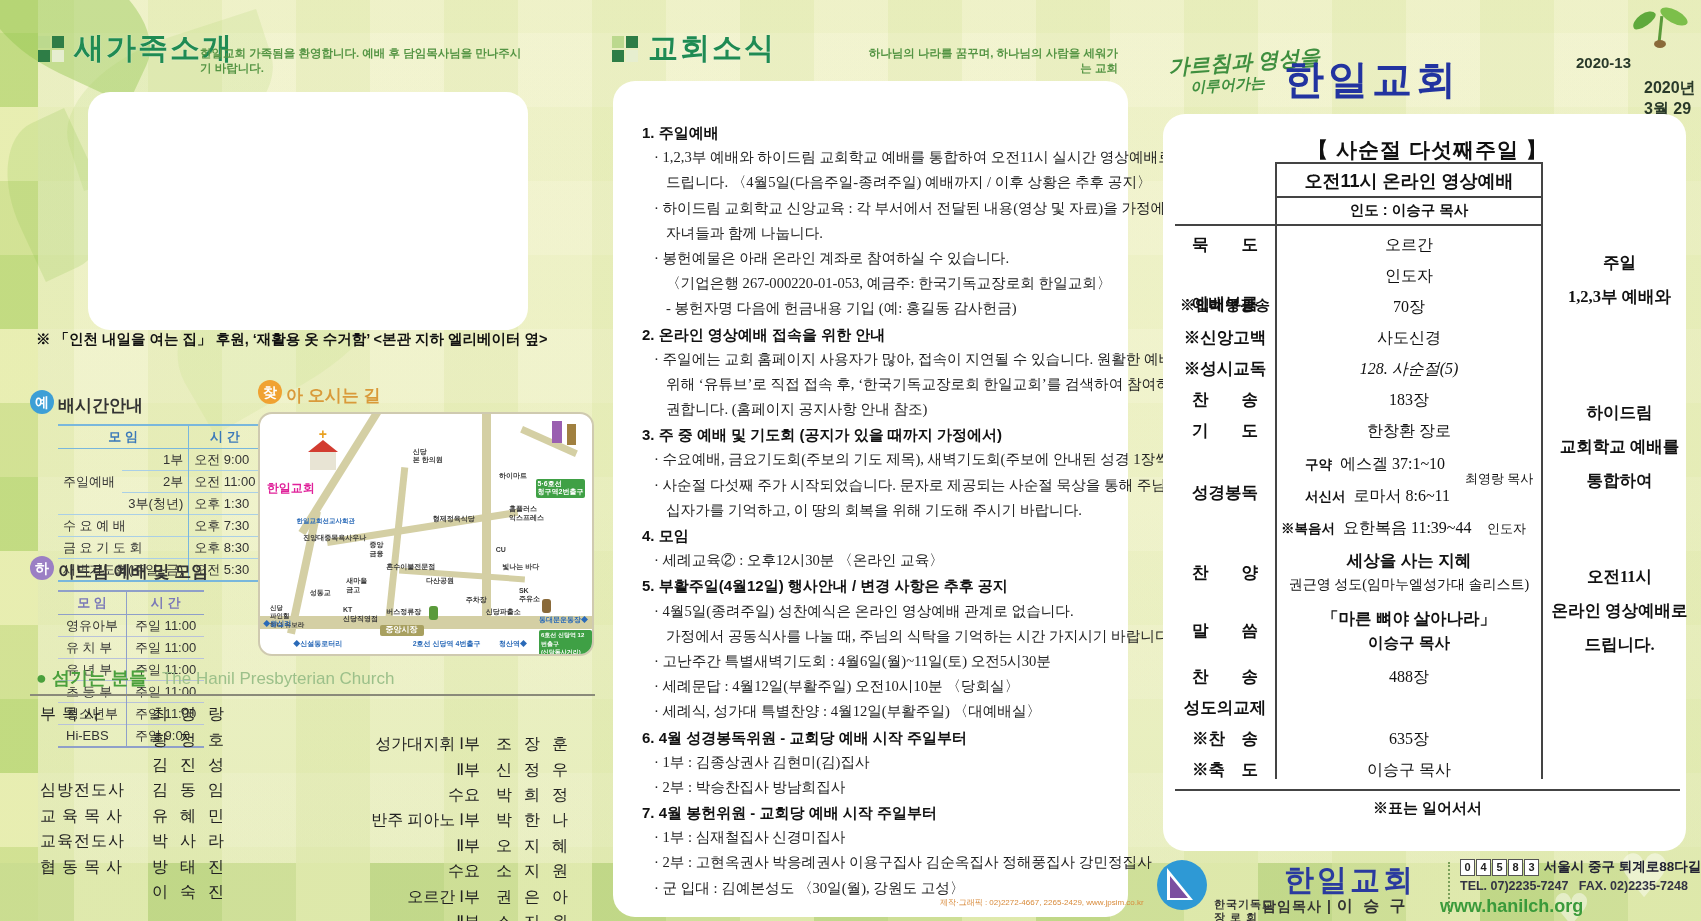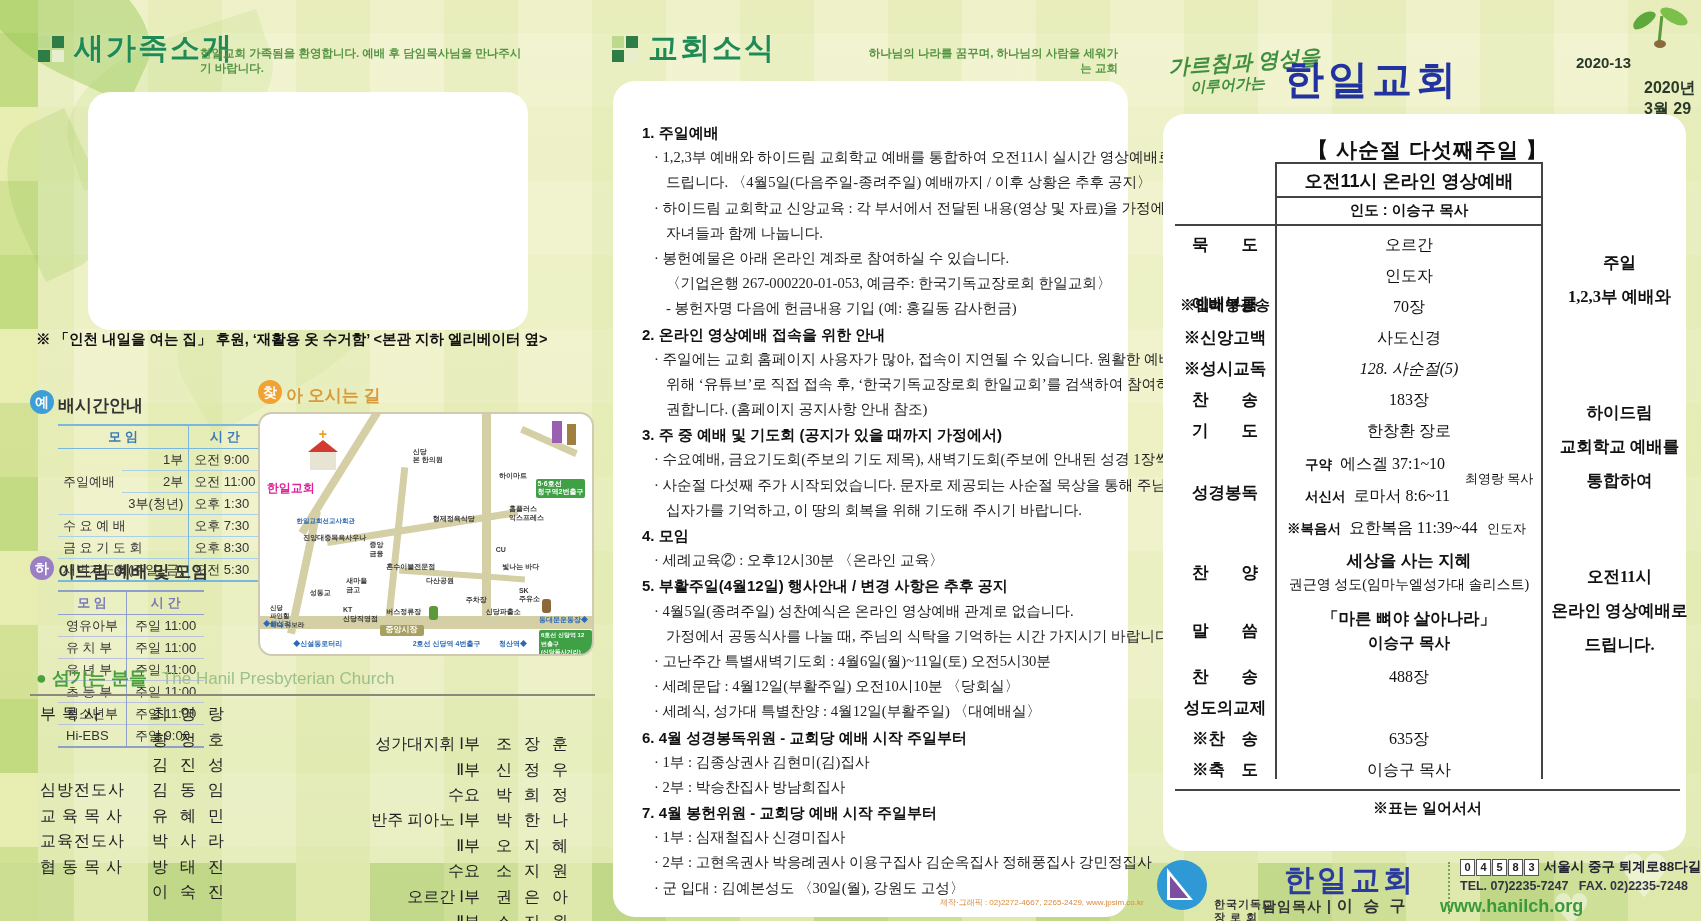--- a/index.html
+++ b/index.html
@@ -435,21 +435,21 @@
     <div class="ol" style="top:306px;">기　　도</div>
     <div class="ov" style="top:307px;">한창환 장로</div>
 
     <div class="ol" style="top:368px;">성경봉독</div>
     <div class="ov" style="top:340px;text-align:left;padding-left:28px;">
       <span class="rtag">구약</span><span>에스겔 37:1~10</span>
     </div>
     <div class="ov" style="top:372px;text-align:left;padding-left:28px;">
       <span class="rtag">서신서</span><span>로마서 8:6~11</span>
     </div>
-    <div class="ov" style="top:404px;text-align:left;padding-left:10px;">
+    <div class="ov" style="top:404px;text-align:left;padding-left:4px;">
       <span class="rtag">※복음서</span><span>요한복음 11:39~44</span>
     </div>
     <div class="rnote" style="left:290px;top:356px;">최영랑 목사</div>
     <div class="rnote" style="left:312px;top:406px;">인도자</div>
 
     <div class="ol" style="top:448px;">찬　　양</div>
     <div class="praise-t" style="top:436px;">세상을 사는 지혜</div>
     <div class="praise-p" style="top:462px;">권근영 성도(임마누엘성가대 솔리스트)</div>
 
     <div class="ol" style="top:506px;">말　　씀</div>

